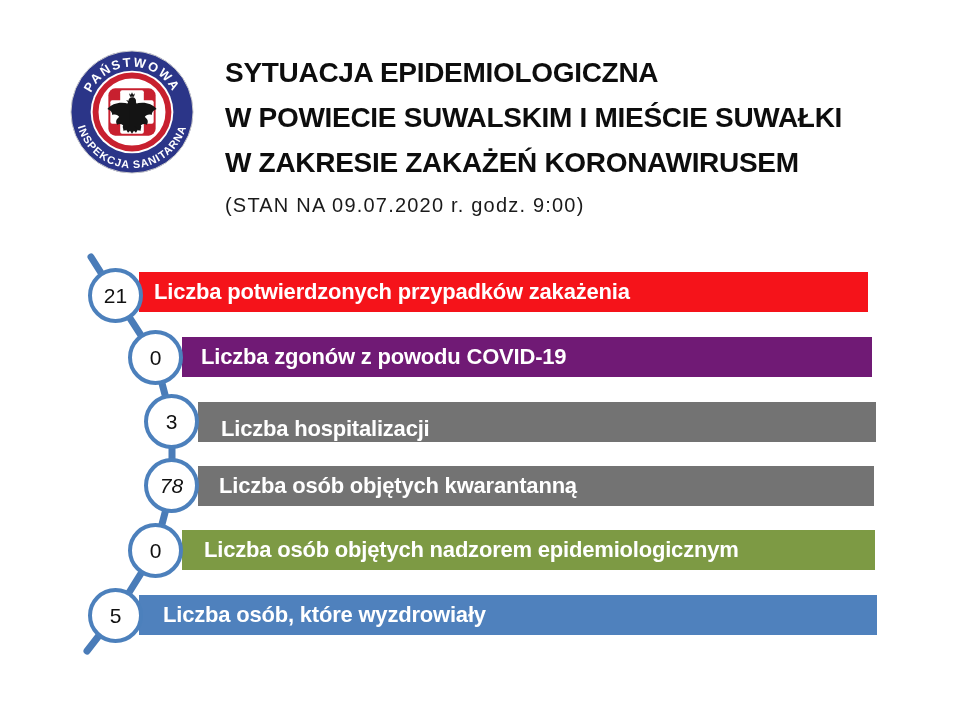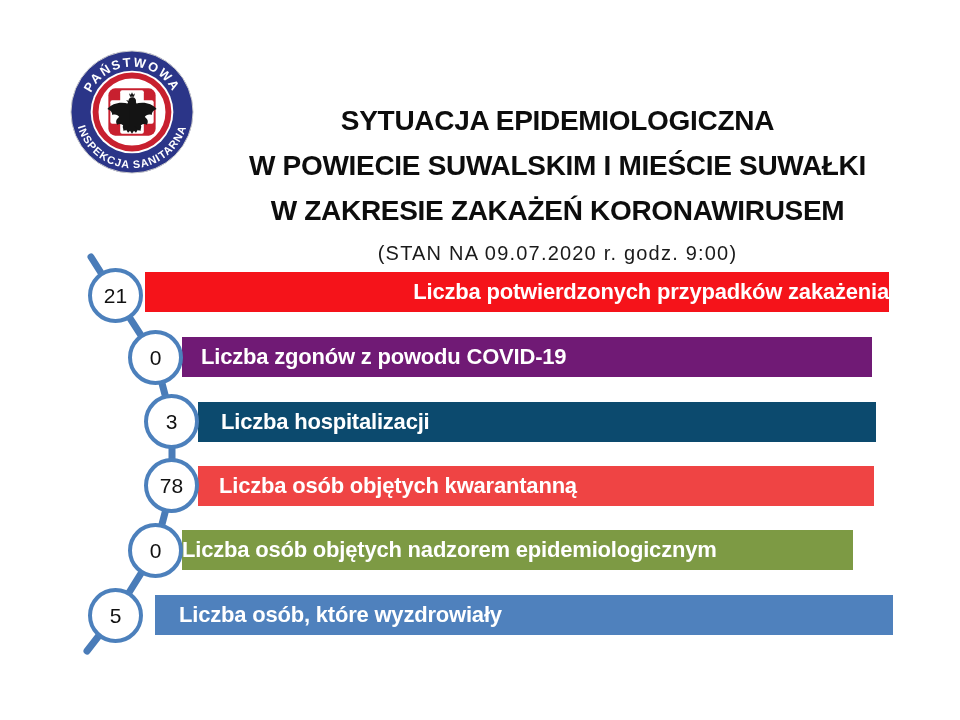--- a/index.html
+++ b/index.html
@@ -2,21 +2,21 @@
 <html lang="pl"><head>
 <meta charset="utf-8">
 <style>
   html,body{margin:0;padding:0;background:#ffffff;}
   .stage{
     position:relative;width:960px;height:720px;background:#ffffff;overflow:hidden;
     font-family:"Liberation Sans","DejaVu Sans",sans-serif;color:#111;
   }
   
   .logo{position:absolute;left:68px;top:44px;width:128px;height:136px;}
-  .title{position:absolute;left:225px;top:50px;width:665px;text-align:center;margin-top:48px;}
+  .title{position:absolute;left:225px;top:50px;width:665px;}
   .title .t-main{font-size:28px;font-weight:bold;line-height:45px;letter-spacing:-0.3px;color:#0d0d0d;white-space:nowrap;}
   .title .t-sub{font-size:20px;font-weight:normal;line-height:30px;letter-spacing:1.2px;margin-top:5px;color:#1a1a1a;white-space:nowrap;}
   
   .connector-svg{position:absolute;left:0;top:0;width:960px;height:720px;pointer-events:none;}
   .num-circle{
     position:absolute;width:55px;height:55px;border-radius:50%;
     background:#ffffff;border:4px solid #4c1d95;box-sizing:border-box;
     display:flex;align-items:center;justify-content:center;
     font-size:21px;color:#111;z-index:3;
   }
@@ -24,26 +24,26 @@
   .c2{left:128px;top:330px;}
   .c3{left:144px;top:394px;}
   .c4{left:144px;top:458px;}
   .c5{left:128px;top:523px;}
   .c6{left:88px;top:588px;}
   
   .bar{
     position:absolute;height:40px;display:flex;align-items:center;z-index:1;
     color:#ffffff;font-size:22px;font-weight:bold;letter-spacing:-0.2px;white-space:nowrap;
   }
-  .bar1{left:145px;top:272px;width:714px;padding-left:30px;background:#f5131a;justify-content:flex-end;}
+  .bar1{left:139px;top:272px;width:714px;padding-left:15px;background:#f5131a;}
   .bar2{left:182px;top:337px;width:671px;padding-left:19px;background:#1f3a5c;}
   .bar3{left:198px;top:402px;width:655px;padding-left:23px;background:#2e8499;}
   .bar4{left:198px;top:466px;width:655px;padding-left:21px;background:#e16c0c;}
-  .bar5{left:182px;top:530px;width:671px;background:#7d9a44;}
-  .bar6{left:139px;top:595px;width:714px;padding-left:24px;background:#4f81bd;margin-left:16px;}
+  .bar5{left:182px;top:530px;width:671px;padding-left:22px;background:#7d9a44;}
+  .bar6{left:139px;top:595px;width:714px;padding-left:24px;background:#4f81bd;}
   .bar span{display:inline-block;}
 </style>
 </head>
 <body>
 
 <div class="stage">
 
   <svg class="logo" viewBox="0 0 130 130" aria-hidden="true">
     <circle cx="65" cy="65" r="62" fill="#2b3588" stroke="#cccccc" stroke-width="1" style="fill: rgb(43, 53, 136);"></circle>
     <circle cx="65" cy="65" r="42" fill="#ffffff"></circle>
@@ -84,33 +84,33 @@
   <svg class="connector-svg" viewBox="0 0 960 720" aria-hidden="true">
     <polyline points="91,257 115,295 155,357 172,421 172,486 155,551 115,615 87,651" fill="none" stroke="#4a7cb8" stroke-width="7" stroke-linecap="round" stroke-linejoin="round" style="stroke: rgb(74, 124, 184);"></polyline>
   </svg>
 
   <div class="bar bar1" style="background: rgb(245, 19, 26);">
     <span>Liczba potwierdzonych przypadków zakażenia</span>
   </div>
   <div class="bar bar2" style="background: #701a75;">
     <span>Liczba zgonów z powodu COVID-19</span>
   </div>
-  <div class="bar bar3" style="background: #0c4a6e;">
+  <div class="bar bar3" style="background: #737373; align-items: flex-end;">
     <span>Liczba hospitalizacji</span>
   </div>
-  <div class="bar bar4" style="background: #ef4444;">
+  <div class="bar bar4" style="background: #737373;">
     <span>Liczba osób objętych kwarantanną</span>
   </div>
   <div class="bar bar5" style="background: rgb(125, 154, 68);">
     <span>Liczba osób objętych nadzorem epidemiologicznym</span>
   </div>
   <div class="bar bar6" style="background: rgb(79, 129, 189);">
     <span>Liczba osób, które wyzdrowiały</span>
   </div>
 
   <div class="num-circle c1" style="border-color: rgb(76, 128, 188);">21</div>
   <div class="num-circle c2" style="border-color: rgb(76, 128, 188);">0</div>
   <div class="num-circle c3" style="border-color: rgb(76, 128, 188);">3</div>
-  <div class="num-circle c4" style="border-color: rgb(76, 128, 188);">78</div>
+  <div class="num-circle c4" style="border-color: rgb(76, 128, 188); font-style: italic;">78</div>
   <div class="num-circle c5" style="border-color: rgb(76, 128, 188);">0</div>
   <div class="num-circle c6" style="border-color: rgb(76, 128, 188);">5</div>
 
 </div>
 
 </body></html>

